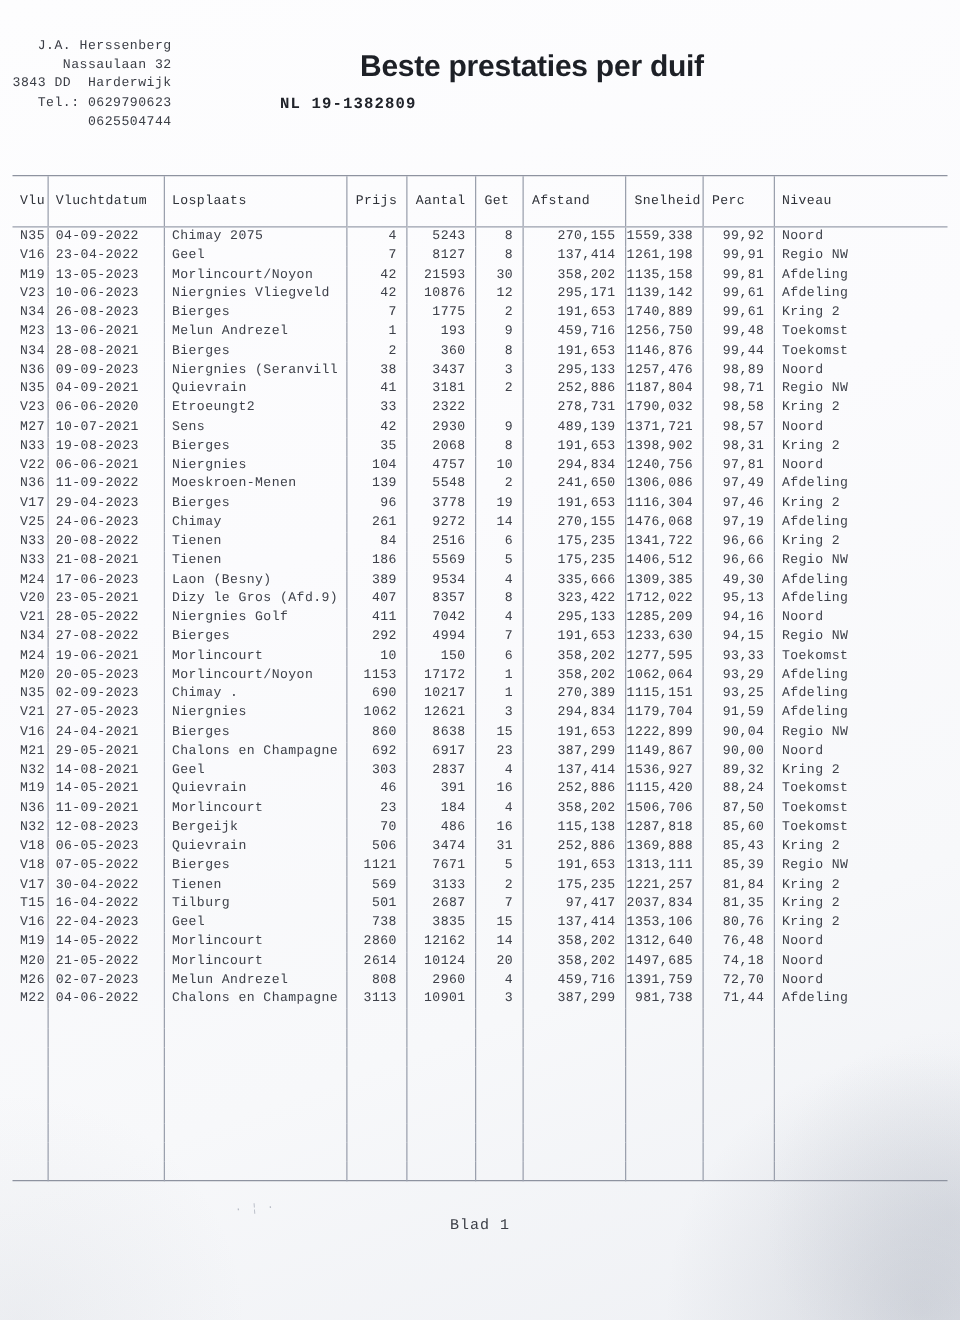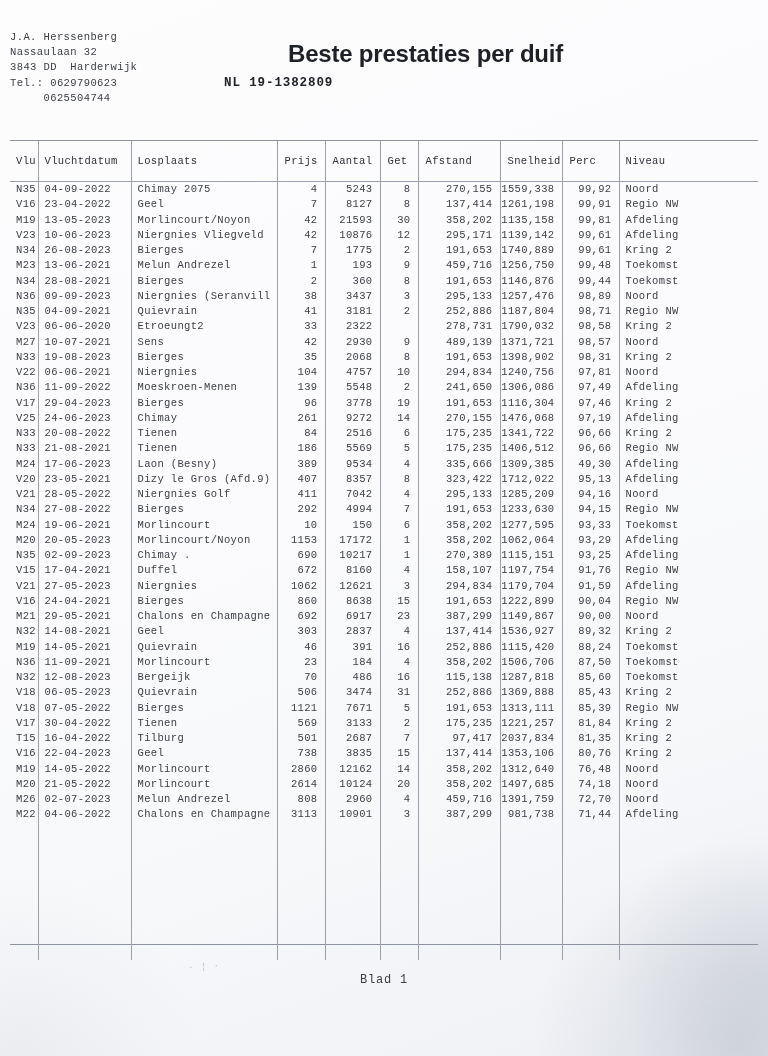--- a/index.html
+++ b/index.html
@@ -27,20 +27,21 @@
   }
   .sheet{position:absolute;inset:0;}
 
   
   .addr{
     position:absolute;left:10px;top:30px;
     font-size:10.5px;line-height:15.2px;
     letter-spacing:.4px;
     color:#3a3d45;
     white-space:pre;
+    text-align:right;
   }
   .addr div{white-space:pre;}
   .title{
     position:absolute;left:252px;top:40px;
     font-family:"Liberation Sans","DejaVu Sans",sans-serif;
     font-weight:bold;
     font-size:24px;
     letter-spacing:-0.2px;
     color:#1d2026;
     margin-left:36px;
@@ -455,32 +456,20 @@
             <td class="vline">Chimay  .</td>
             <td class="vline num">690</td>
             <td class="vline num">10217</td>
             <td class="vline num">1</td>
             <td class="vline num">270,389</td>
             <td class="vline num">1115,151</td>
             <td class="vline num">93,25</td>
             <td class="vline">Afdeling</td>
           </tr>
           <tr>
-            <td class="">V15</td>
-            <td class="vline">17-04-2021</td>
-            <td class="vline">Duffel</td>
-            <td class="vline num">672</td>
-            <td class="vline num">8160</td>
-            <td class="vline num">4</td>
-            <td class="vline num">158,107</td>
-            <td class="vline num">1197,754</td>
-            <td class="vline num">91,76</td>
-            <td class="vline">Regio NW</td>
-          </tr>
-          <tr>
             <td class="">V21</td>
             <td class="vline">27-05-2023</td>
             <td class="vline">Niergnies</td>
             <td class="vline num">1062</td>
             <td class="vline num">12621</td>
             <td class="vline num">3</td>
             <td class="vline num">294,834</td>
             <td class="vline num">1179,704</td>
             <td class="vline num">91,59</td>
             <td class="vline">Afdeling</td>

